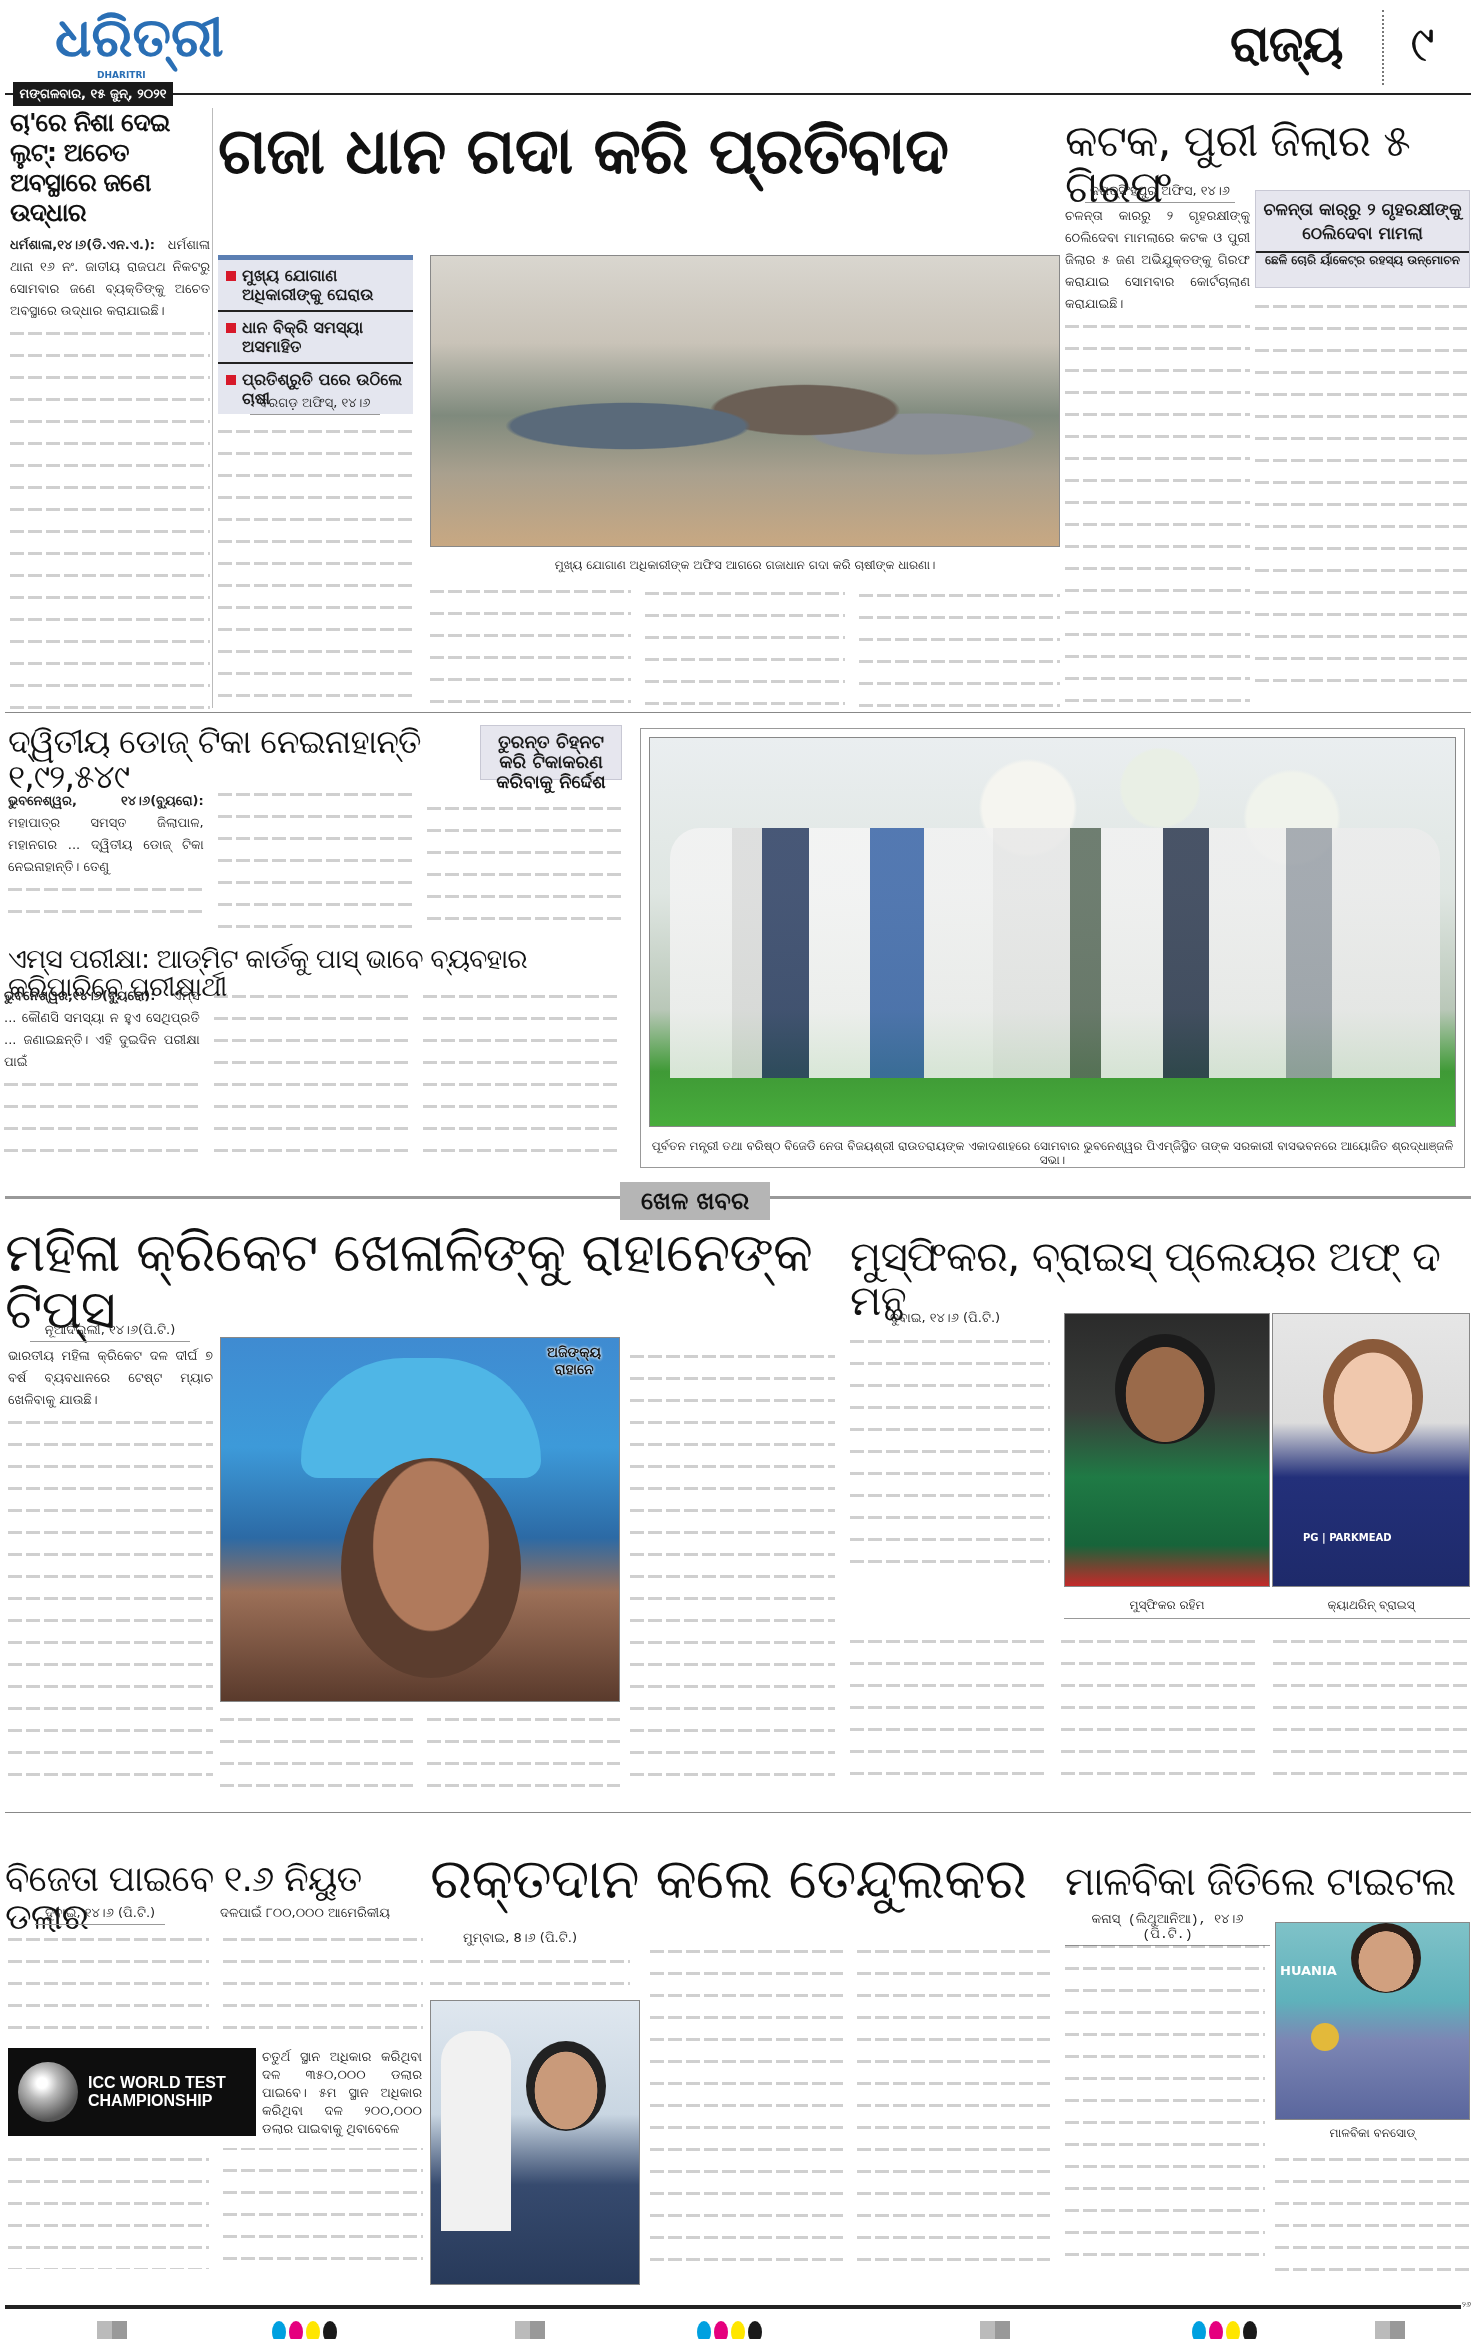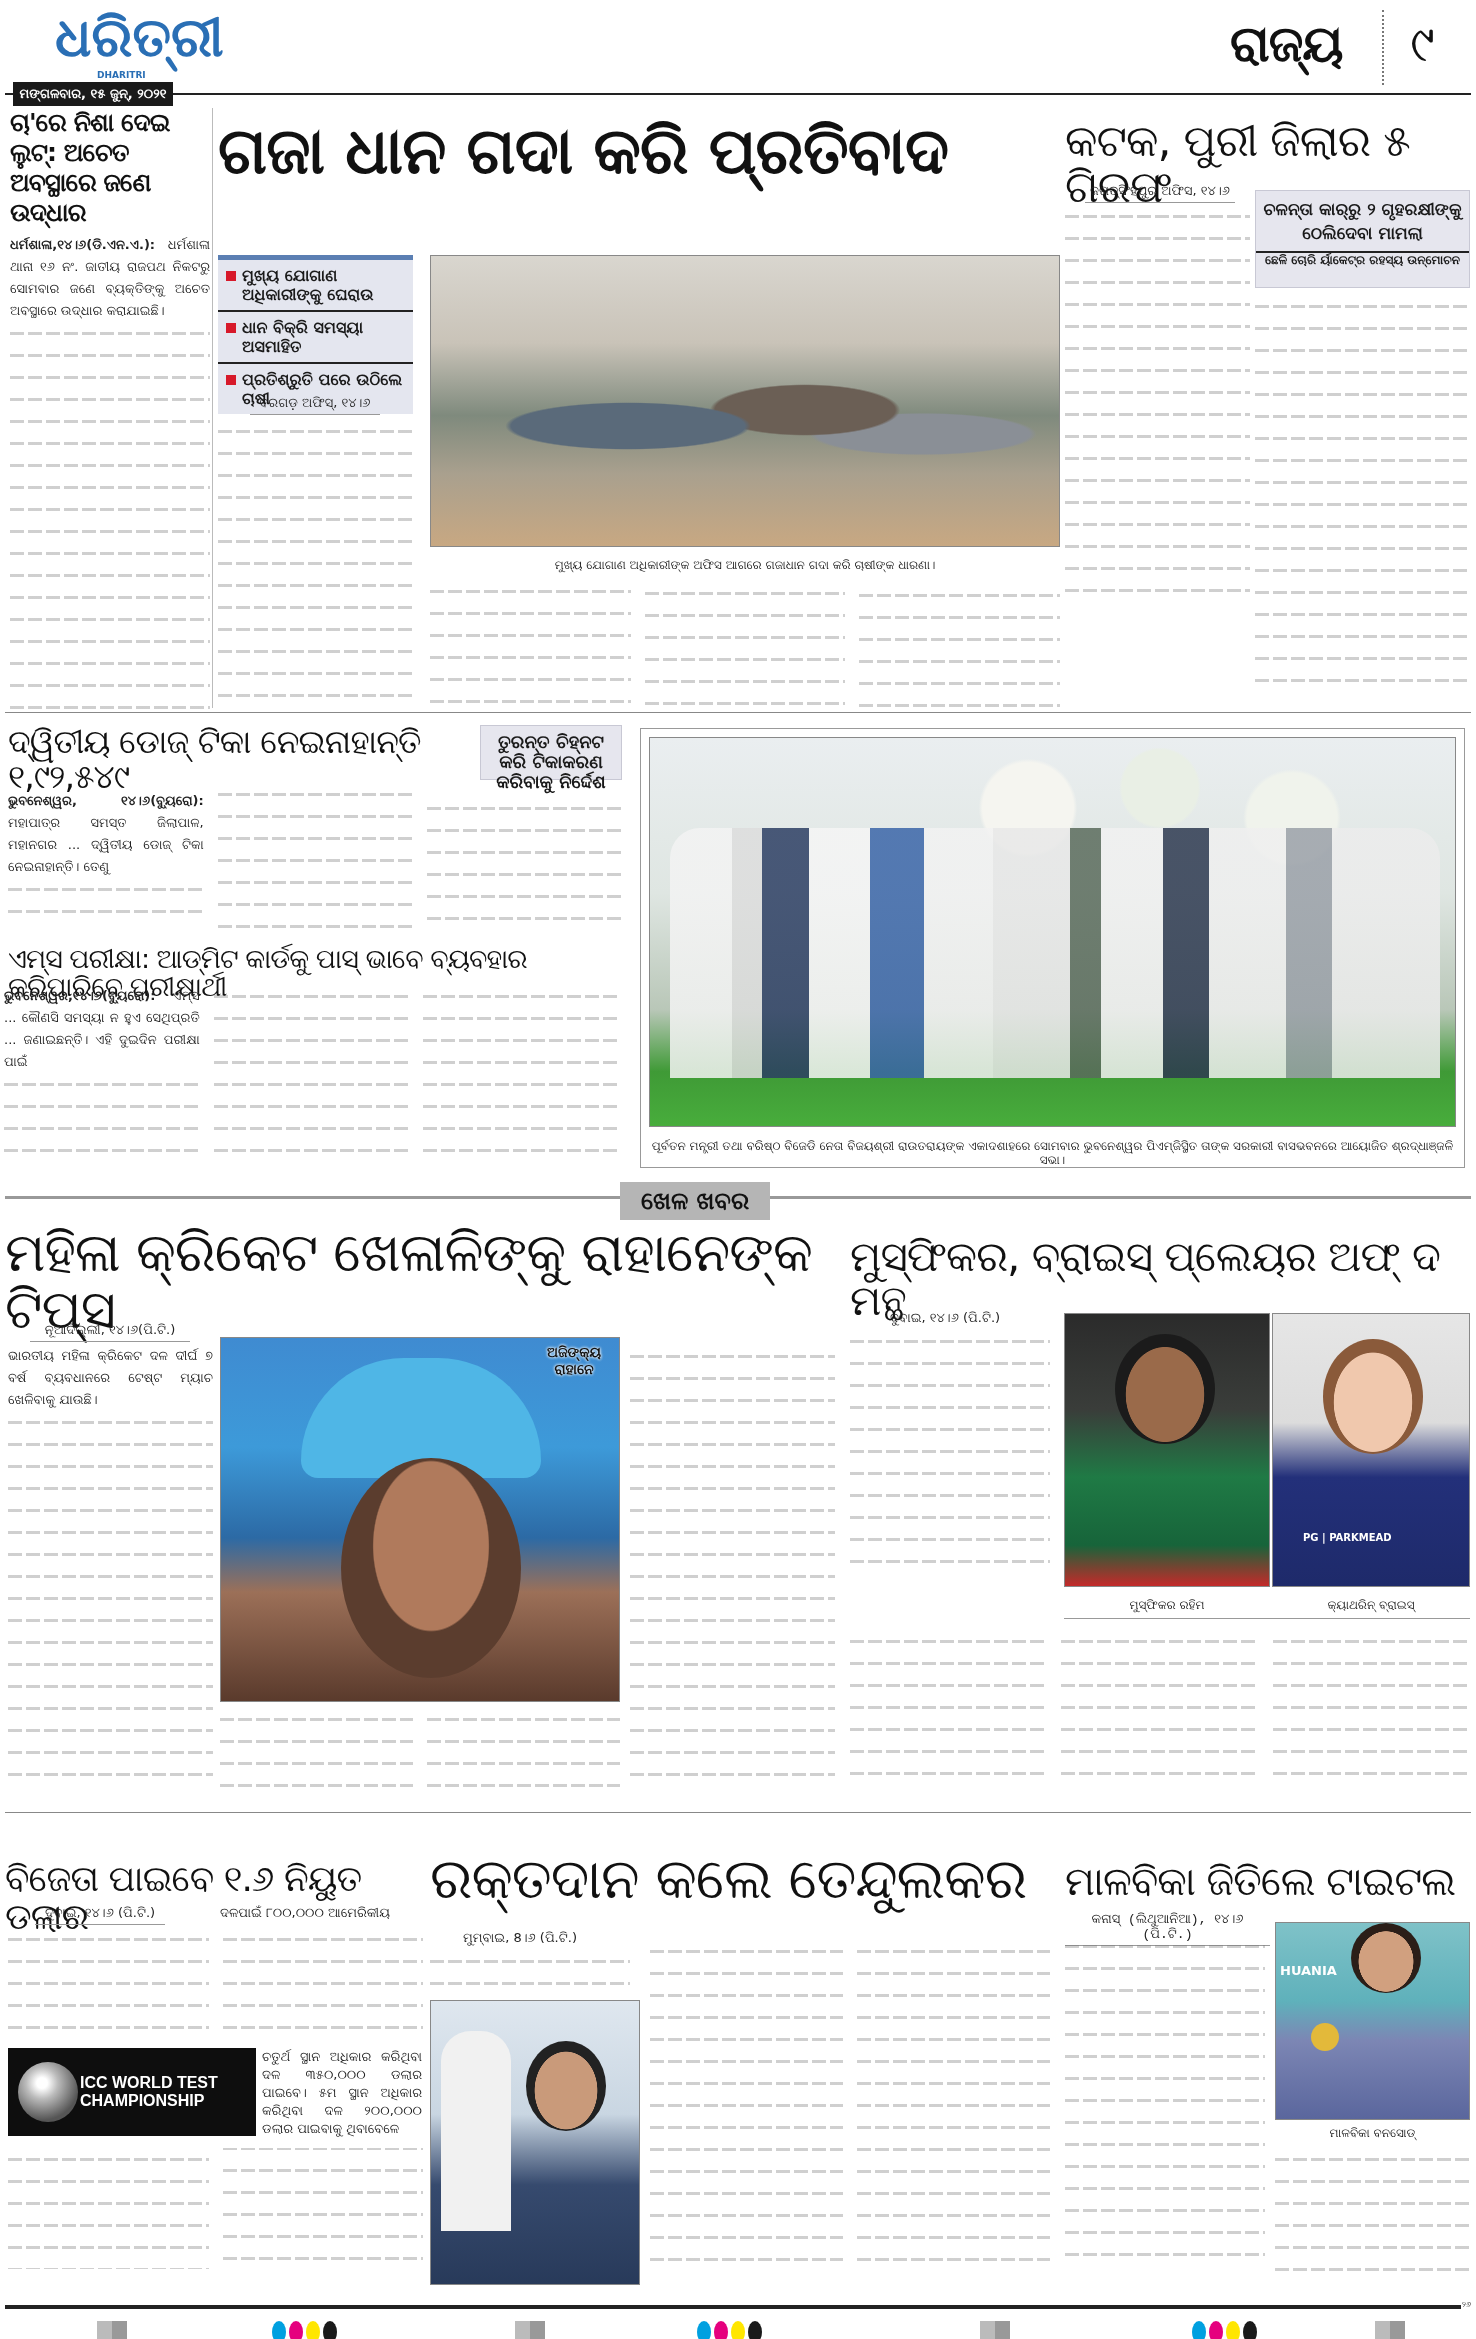--- a/index.html
+++ b/index.html
@@ -126,20 +126,21 @@
       <div class="line"></div>
       <div class="line"></div>
       <div class="line"></div>
       <div class="line"></div>
     </div>
 </div>
 
 <div class="abs hl" style="left:1065px;top:118px;width:410px;font-size:44px;">କଟକ, ପୁରୀ ଜିଲାର ୫ ଗିରଫ</div>
 <div class="abs dateline" style="left:1085px;top:183px;width:150px;">ଜଗତ୍‌ସିଂହପୁର ଅଫିସ, ୧୪।୬</div>
 <div class="abs body-text" style="left:1065px;top:205px;width:185px;height:505px;">
+  <span>ଚଳନ୍ତା କାରରୁ ୨ ଗୃହରକ୍ଷୀଙ୍କୁ ଠେଲିଦେବା ମାମଲାରେ କଟକ ଓ ପୁରୀ ଜିଲାର ୫ ଜଣ ଅଭିଯୁକ୍ତଙ୍କୁ ଗିରଫ କରାଯାଇ ସୋମବାର କୋର୍ଟଚାଲାଣ କରାଯାଇଛି।</span>
   <div class="lines">
       <div class="line"></div>
       <div class="line"></div>
       <div class="line"></div>
       <div class="line"></div>
       <div class="line"></div>
       <div class="line"></div>
       <div class="line"></div>
       <div class="line"></div>
       <div class="line"></div>
@@ -380,21 +381,21 @@
       <div class="line"></div>
       <div class="line"></div>
       <div class="line"></div>
       <div class="line"></div>
       <div class="line"></div>
       <div class="line"></div>
     </div>
 </div>
 <div class="abs" style="left:8px;top:2048px;width:248px;height:88px;background:#0e0e0e;display:flex;align-items:center;">
   <div style="width:60px;height:60px;margin-left:10px;border-radius:50%;background:radial-gradient(circle at 40% 35%,#ffffff 0 10%,#bbbbbb 30%,#555 70%);"></div>
-  <div style="margin-left:2px;color:#fff;font-family:'Liberation Sans',sans-serif;font-weight:bold;line-height:18px;">
+  <div style="margin-left:10px;color:#fff;font-family:'Liberation Sans',sans-serif;font-weight:bold;line-height:18px;">
     <div style="font-size:16px;">ICC WORLD TEST</div>
     <div style="font-size:16px;">CHAMPIONSHIP</div>
   </div>
 </div>
 <div class="abs body-text" style="left:262px;top:2048px;width:160px;height:92px;font-size:13px;line-height:18px;">ଚତୁର୍ଥ ସ୍ଥାନ ଅଧିକାର କରିଥିବା ଦଳ ୩୫୦,୦୦୦ ଡଲାର ପାଇବେ। ୫ମ ସ୍ଥାନ ଅଧିକାର କରିଥିବା ଦଳ ୨୦୦,୦୦୦ ଡଲାର ପାଇବାକୁ ଥିବାବେଳେ</div>
 <div class="abs body-text" style="left:8px;top:2148px;width:415px;height:130px;column-count:2;column-gap:14px;">
   <div class="lines">
       <div class="line"></div>
       <div class="line"></div>
       <div class="line"></div>

